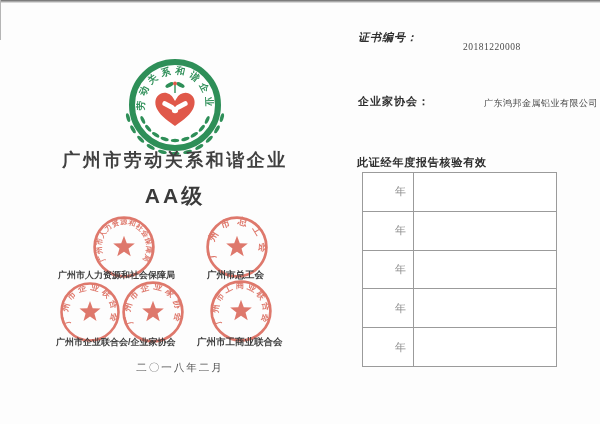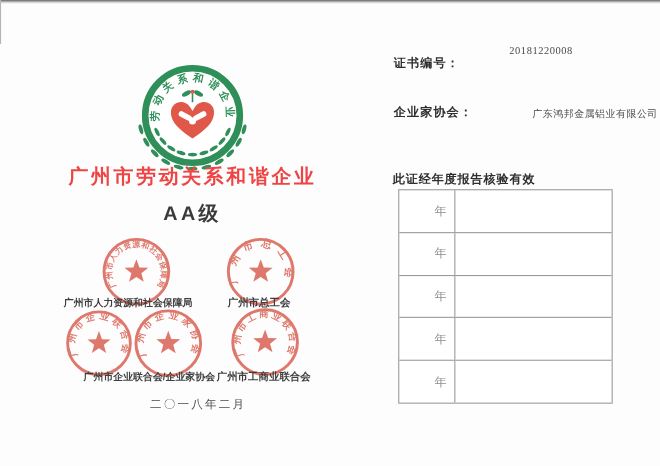--- a/index.html
+++ b/index.html
@@ -17,25 +17,25 @@
   .scan-edge-left {
     position:absolute; top:0; left:0; width:1px; height:40px; background:#b5b5b5;
   }
   .abs { position:absolute; white-space:nowrap; }
 
   
   .logo { position:absolute; left:123px; top:53px; width:104px; height:104px; }
   .logo-arc-text { font-size:9.5px; font-weight:bold; letter-spacing:4px; fill:#2e8f58; }
   .cert-title {
     left:30px; top:148px; width:290px; text-align:center;
-    font-size:18px; font-weight:bold; letter-spacing:2.5px; color:#ef4444;
+    font-size:18px; font-weight:bold; letter-spacing:2.5px; color:#404040;
   }
   .cert-grade {
     left:30px; top:182px; width:290px; text-align:center;
-    font-size:18px; font-weight:bold; letter-spacing:3px; color:#3a3a3a;
+    font-size:21px; font-weight:bold; letter-spacing:3px; color:#3a3a3a;
   }
   .seal { position:absolute; opacity:0.82; }
   .seal-ring { fill:none; stroke:#d85c4d; stroke-width:2.6px; }
   .seal-star { fill:#d85c4d; }
   .seal-text { fill:#d85c4d; font-weight:bold; }
   .seal-label { font-weight:bold; color:#3e3e3e; }
   .issue-date {
     left:115px; top:361px; width:130px; text-align:center;
     font-size:10.5px; letter-spacing:2px; color:#4c4c4c;
   }
@@ -165,26 +165,26 @@
   <svg class="seal" style="left:208px;top:278px;width:66px;height:66px;" viewBox="-32 -32 64 64">
     <defs>
         <path id="arc-s5" d="M -15.56,15.56 A 22 22 0 1 1 15.56,15.56"></path>
       </defs>
     <circle r="28.5" class="seal-ring"></circle>
     <polygon class="seal-star" points="0,-11 2.7,-3.7 10.5,-3.4 4.4,1.4 6.5,8.9 0,4.6 -6.5,8.9 -4.4,1.4 -10.5,-3.4 -2.7,-3.7"></polygon>
     <text class="seal-text" text-anchor="middle" style="font-size:8.2px;letter-spacing:2.2px;">
       <textPath href="#arc-s5" startOffset="50%">广州市工商业联合会</textPath>
     </text>
   </svg>
-  <div class="abs seal-label" style="left:56px;top:336px;font-size:9px;margin-left:20px;">广州市企业联合会/企业家协会</div>
+  <div class="abs seal-label" style="left:56px;top:336px;font-size:9px;">广州市企业联合会/企业家协会</div>
   <div class="abs seal-label" style="left:197px;top:336px;font-size:9.5px;">广州市工商业联合会</div>
 
   <div class="abs issue-date">二〇一八年二月</div>
 
-  <div class="abs field-label" style="left:358px;top:50px;">证书编号：</div>
+  <div class="abs field-label" style="left:358px;top:30px;font-style:italic;">证书编号：</div>
   <div class="abs field-value" style="left:431px;top:42px;font-size:9.5px;">20181220008</div>
 
   <div class="abs field-label" style="left:358px;top:94px;">企业家协会：</div>
   <div class="abs verify-heading">此证经年度报告核验有效</div>
 
   <div class="abs field-value" style="left:452px;top:97px;font-size:9px;">广东鸿邦金属铝业有限公司</div>
 
   <div class="vtable">
     <div class="vrow">
       <div class="year-cell">年</div>

